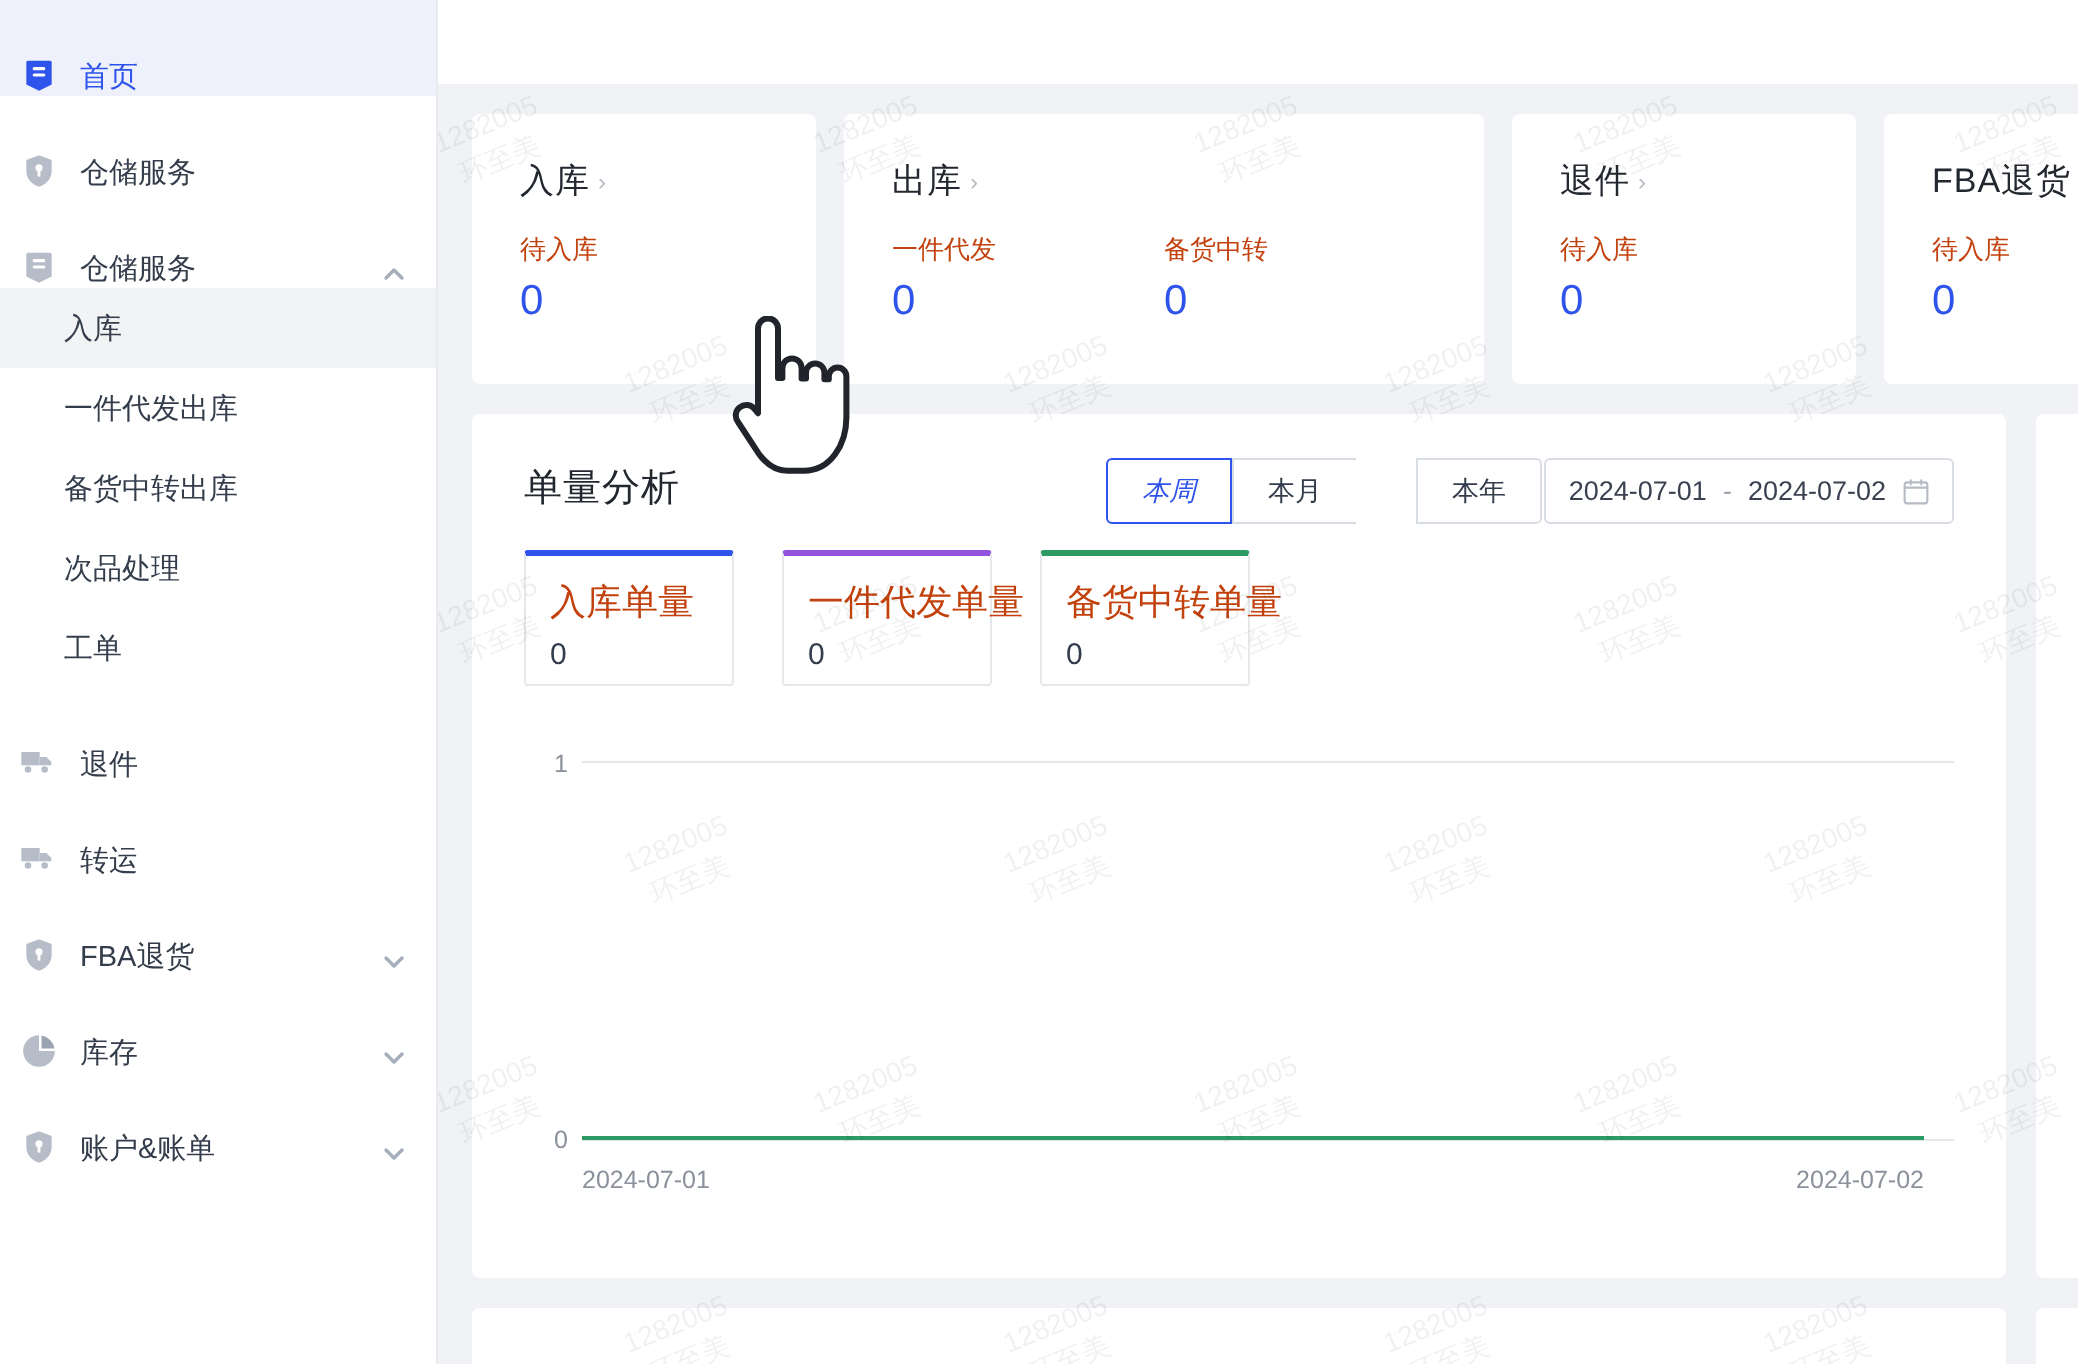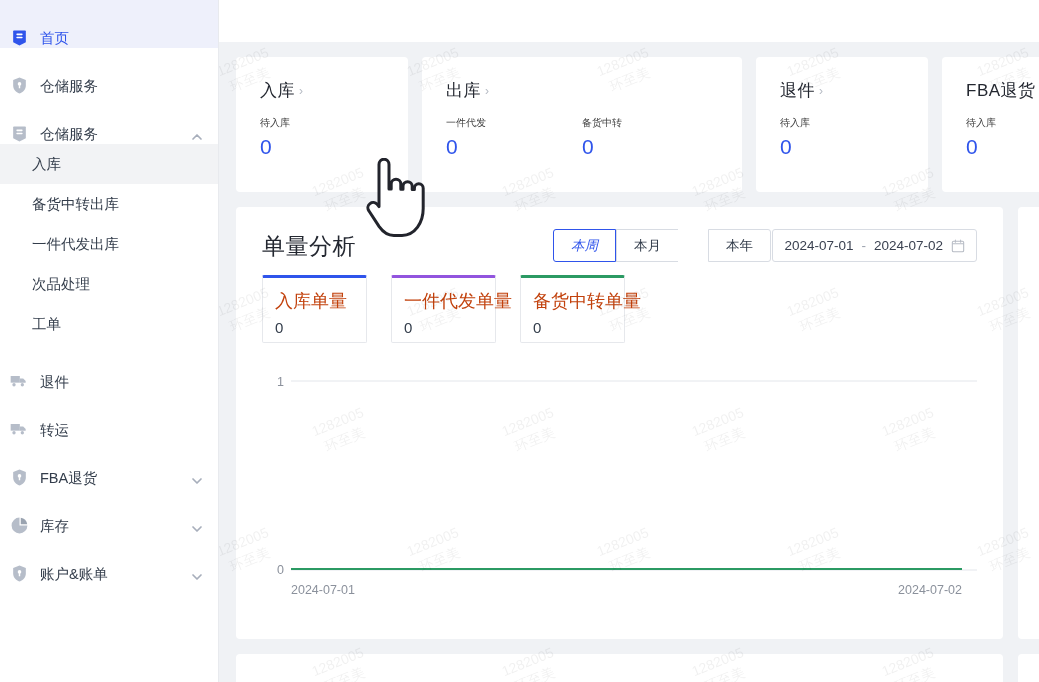--- a/index.html
+++ b/index.html
@@ -106,42 +106,42 @@
   }
   .kpi-card.wide { width: 320px; }
   .kpi-title {
     font-size: 17px; color: #232730; letter-spacing: .5px;
     display: flex; align-items: center; gap: 4px;
     cursor: pointer;
   }
   .kpi-title .arr { color: #b6bbc4; font-size: 12px; }
   .kpi-metrics { display: flex; margin-top: 14px; }
   .kpi-metric { width: 160px; }
-  .kpi-metric .m-lbl { font-size: 10px; color: #404040; }
+  .kpi-metric .m-lbl { font-size: 13px; color: #c2410c; }
   .kpi-metric .m-val { font-size: 21px; color: #2f54eb; margin-top: 5px; font-weight: 400; }
 
   
   .panel {
     position: absolute;
     background: #fff;
     border-radius: 4px;
     overflow: hidden;
   }
   #analysis-panel { left: 17px; top: 165px; width: 767px; height: 432px; }
   #analysis-panel-2 { left: 799px; top: 165px; width: 230px; height: 432px; }
   #lower-panel { left: 17px; top: 612px; width: 767px; height: 120px; }
   #lower-panel-2 { left: 799px; top: 612px; width: 230px; height: 120px; }
 
   .panel-head {
     position: relative;
     height: 68px;
     padding: 24px 26px 0 26px;
     display: flex; align-items: flex-start;
   }
-  .panel-title { font-size: 23px; color: #232730; letter-spacing: .5px; }
+  .panel-title { font-size: 19px; color: #232730; letter-spacing: .5px; }
 
   .seg {
     position: absolute; right: 232px; top: 22px;
     display: flex;
     height: 33px;
     border-radius: 3px;
   }
   .seg button {
     font-family: inherit;
     font-size: 13.5px;
@@ -248,24 +248,24 @@
           <svg width="12" height="12" viewBox="0 0 12 12">
               <path d="M2 8l4-4 4 4" stroke="#a7aebb" stroke-width="1.7" fill="none" stroke-linecap="round" stroke-linejoin="round"></path>
             </svg>
         </span>
       </div>
 
       <div class="sub-item selected">
         <span>入库</span>
       </div>
       <div class="sub-item">
+        <span>一件代发出库</span>
+      </div>
+      <div class="sub-item">
         <span>备货中转出库</span>
-      </div>
-      <div class="sub-item">
-        <span>一件代发出库</span>
       </div>
       <div class="sub-item">
         <span>次品处理</span>
       </div>
       <div class="sub-item">
         <span>工单</span>
       </div>
 
       <div class="nav-item">
         <span class="ic">

